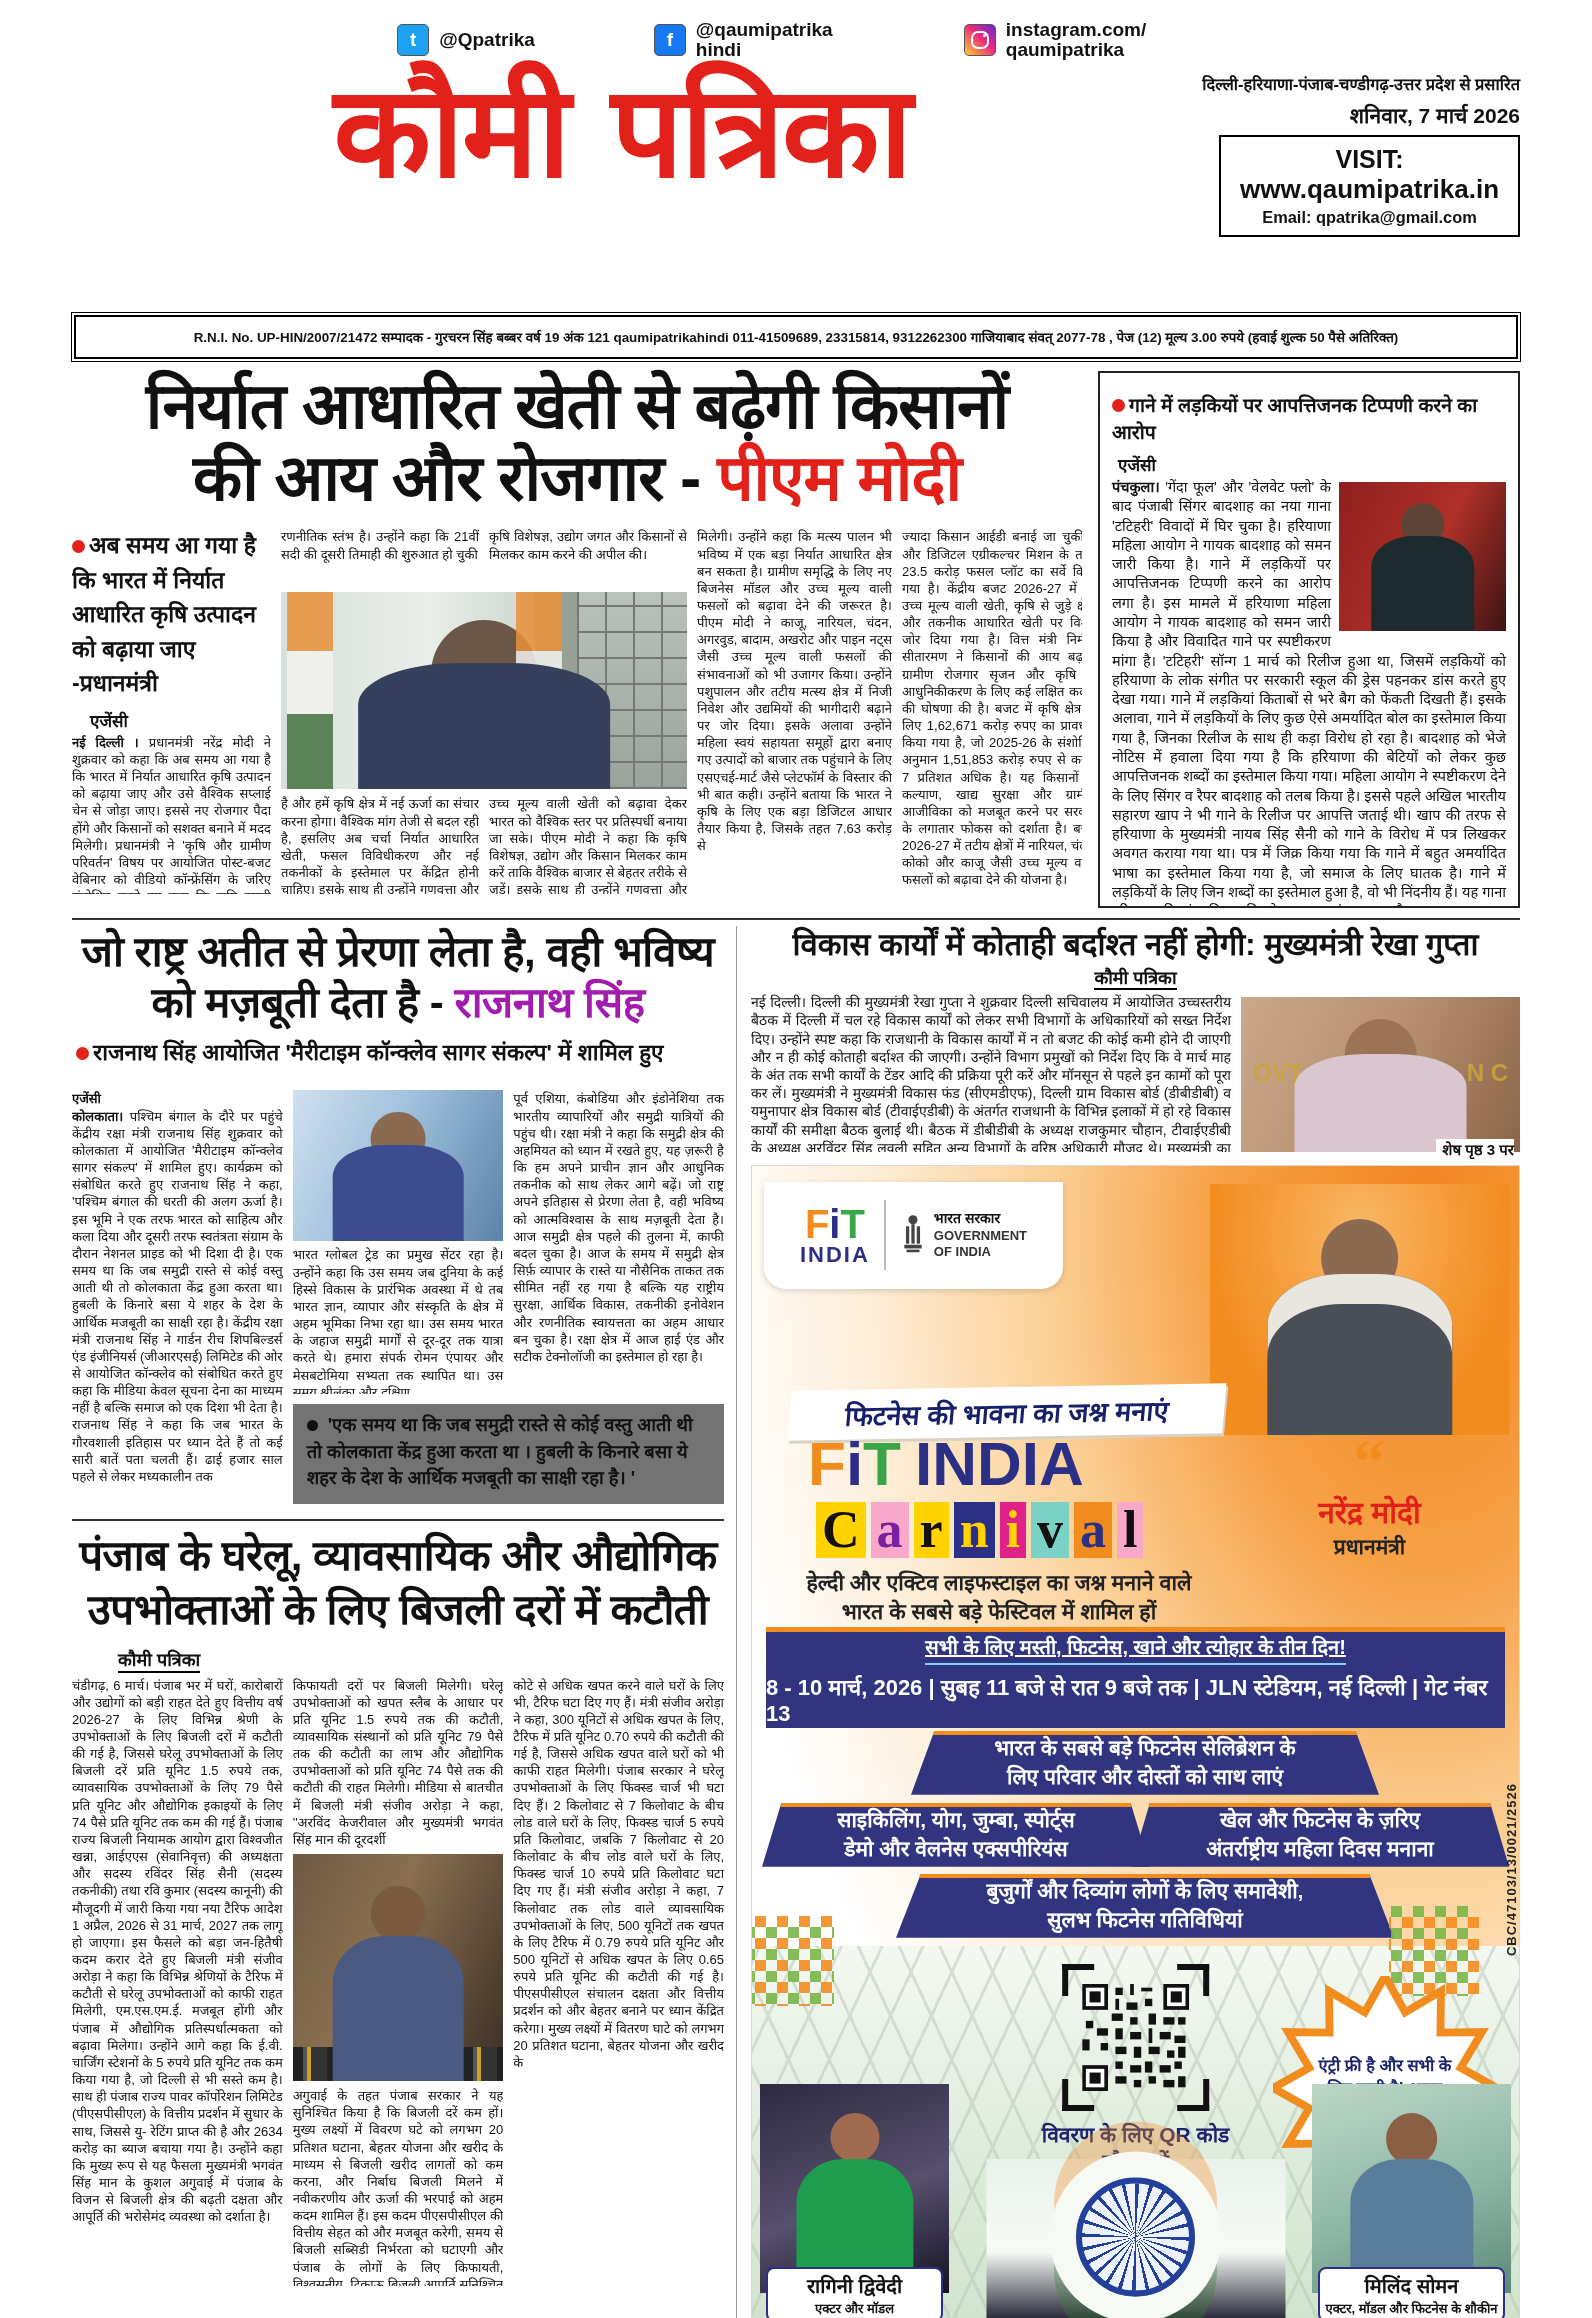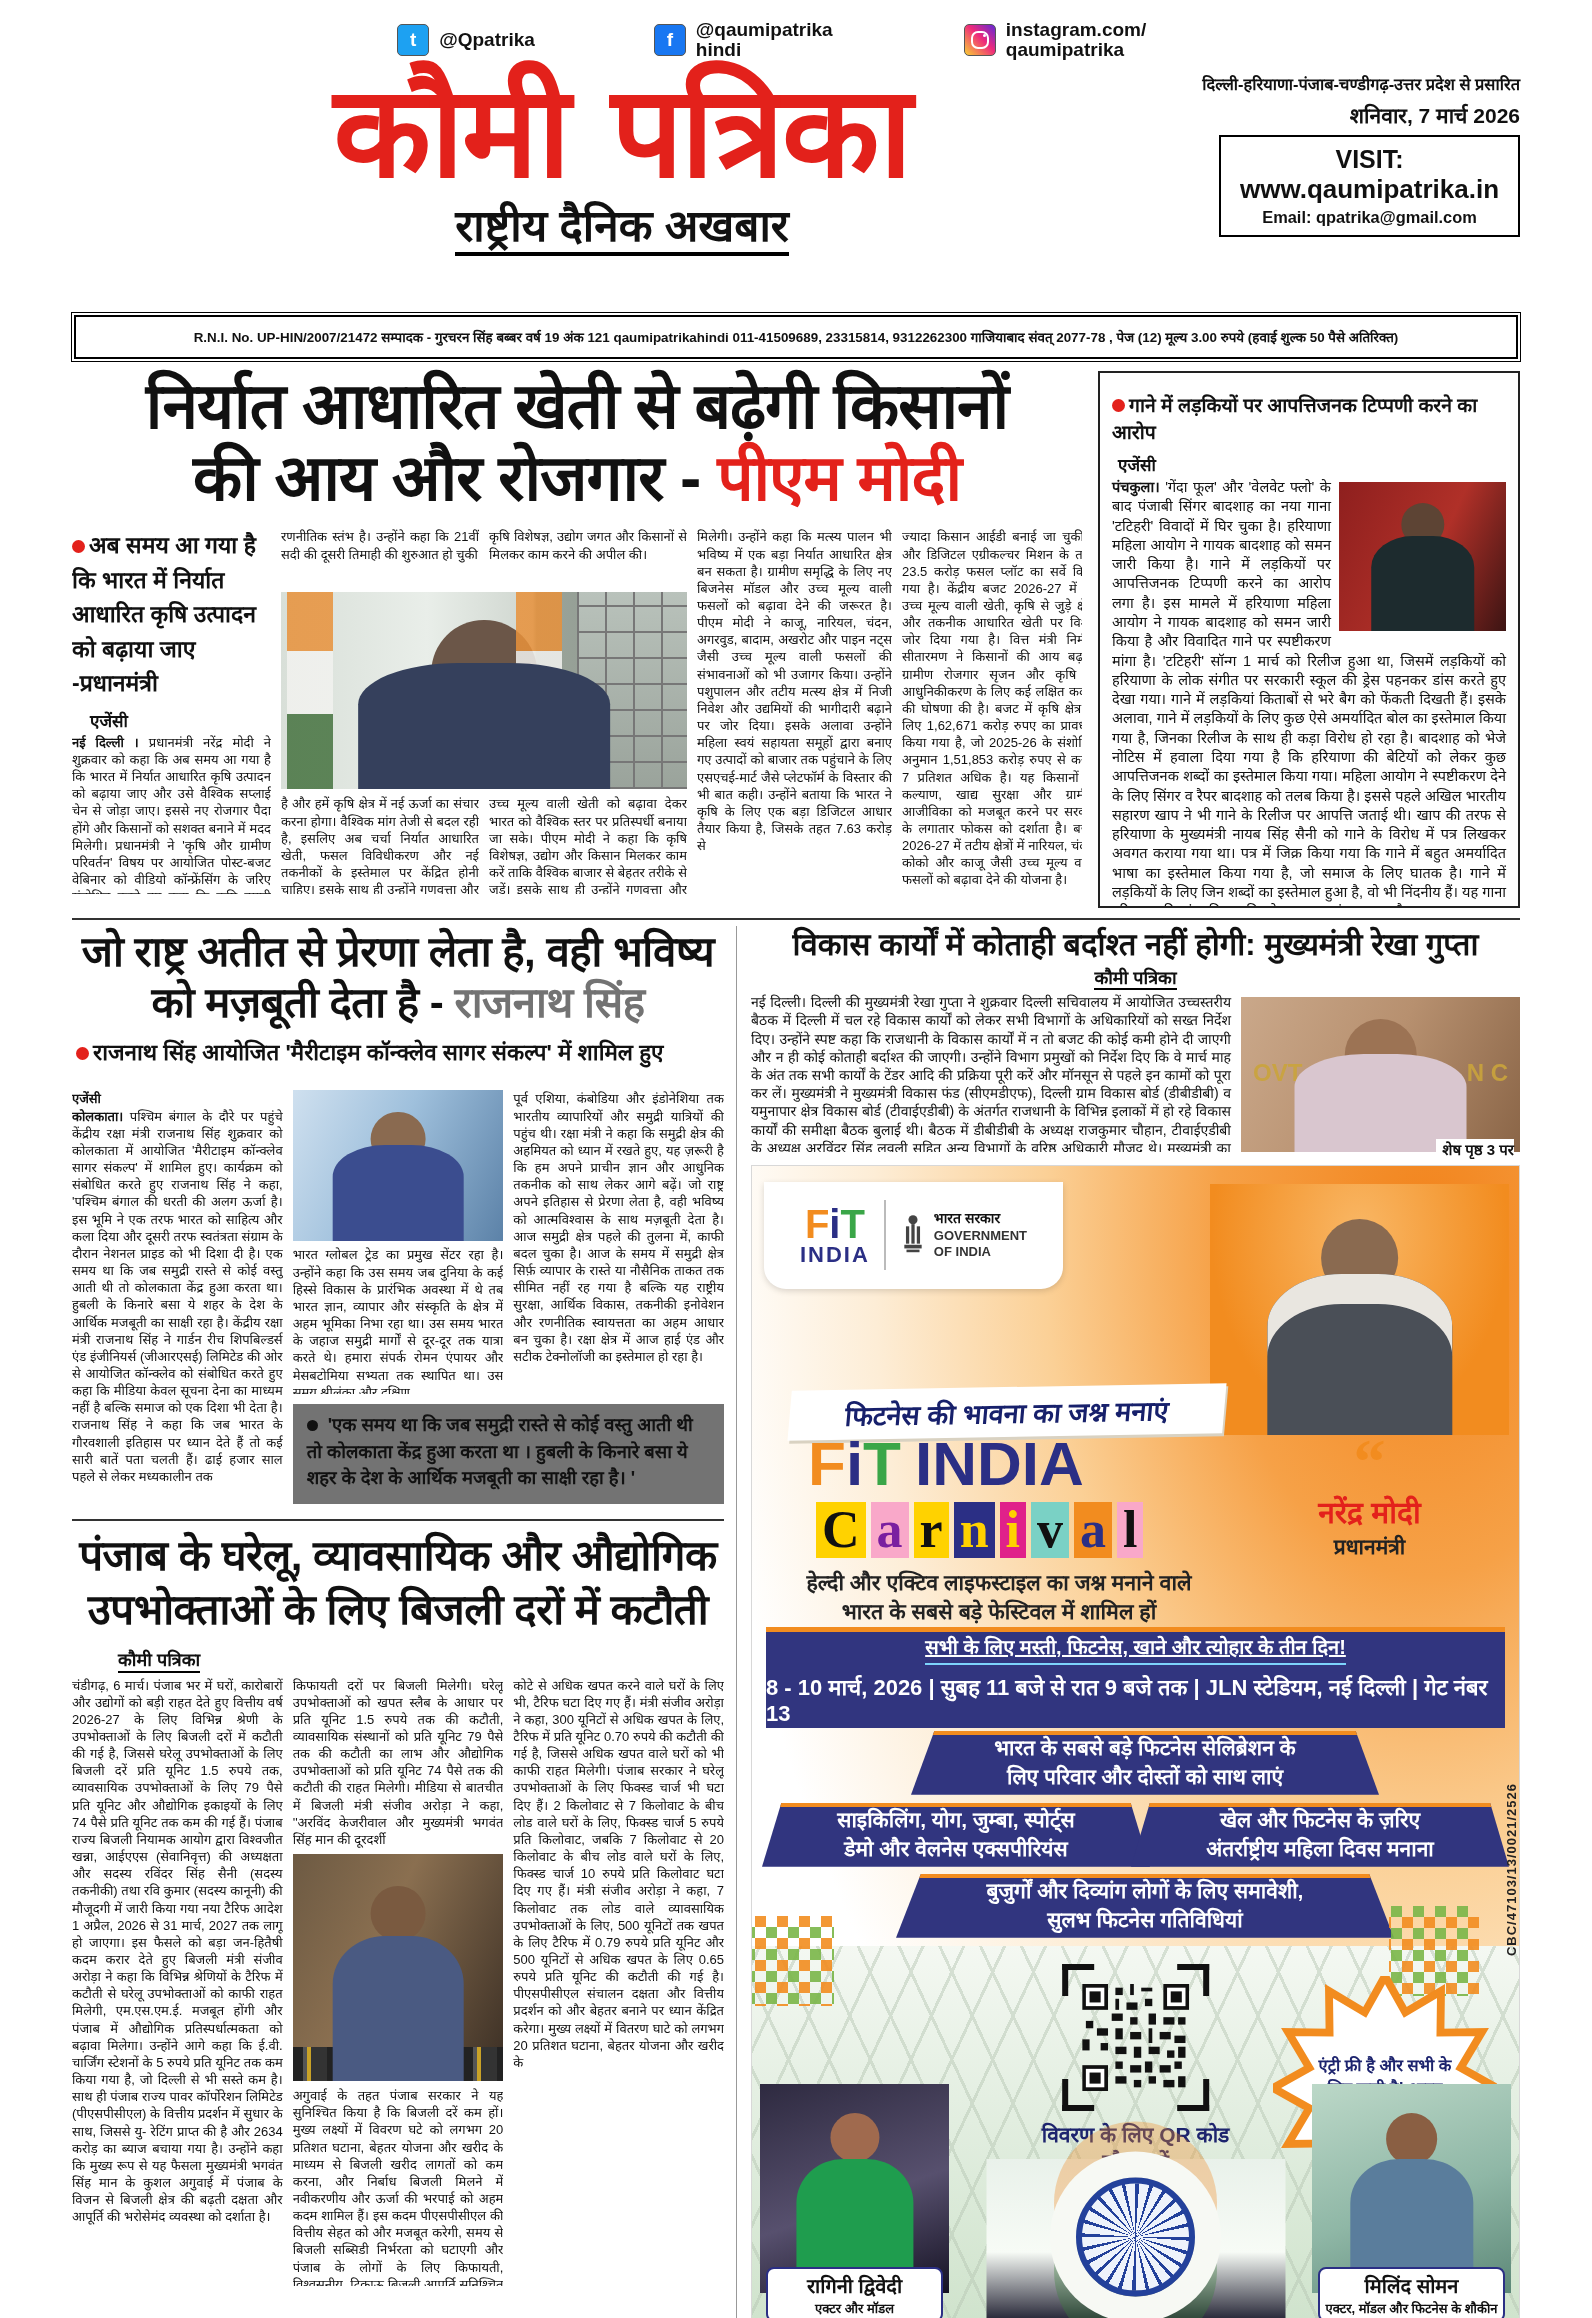--- a/index.html
+++ b/index.html
@@ -73,21 +73,21 @@
   .tat-body{font-size:14.5px;line-height:1.33;}
 
   
   .zoneB{display:flex;gap:14px;margin-top:10px;height:1403px;border-top:2px solid #333;padding-top:6px;}
   .zb-left{width:652px;display:flex;flex-direction:column;border-right:1px solid #999;padding-right:12px;}
   .zb-right{flex:1;display:flex;flex-direction:column;min-width:0;}
 
   
   .rajnath{height:585px;overflow:hidden;}
   .raj-h{font-size:42px;font-weight:900;line-height:1.22;text-align:center;letter-spacing:-0.5px;}
-  .raj-accent{color:#737373;text-align:right;}
+  .raj-accent{color:#a21caf;text-align:right;}
   .raj-sub{font-size:22.4px;font-weight:800;margin:8px 0 23px 4px;}
   .raj-cols{display:grid;grid-template-columns:1fr 1fr 1fr;gap:10px;grid-template-rows:304px 100px;margin-top:4px;}
   .raj-c1{grid-row:1/3;overflow:hidden;}
   .quotebox{grid-column:2/4;background:#737373;padding:8px 14px;font-size:18.4px;font-weight:800;line-height:1.42;overflow:hidden;}
   .qdot{display:inline-block;width:11px;height:11px;border-radius:50%;background:#111;margin-right:10px;}
 
   
   .punjab{border-top:2px solid #333;margin-top:8px;padding-top:8px;flex:1;overflow:hidden;}
   .pun-h{font-size:42px;font-weight:900;line-height:1.28;text-align:center;letter-spacing:-0.5px;}
   .pun-byline{font-weight:800;font-size:18px;margin:10px 0 2px 46px;display:inline-block;border-bottom:2px solid #000;}
@@ -194,21 +194,20 @@
     </div>
     <div class="soc">
       <span class="ic ic-ig"></span>
       <span style="max-width:189px;">instagram.com/ qaumipatrika</span>
     </div>
   </div>
 
   <div class="masthead">
     <div class="mh-left">
       <div class="mh-title">कौमी पत्रिका</div>
-      <div class="mh-sub">राष्ट्रीय दैनिक अखबार</div>
     </div>
     <div class="mh-right">
       <div class="mh-region">दिल्ली-हरियाणा-पंजाब-चण्डीगढ़-उत्तर प्रदेश से प्रसारित</div>
       <div class="mh-date">शनिवार, 7 मार्च 2026</div>
       <div class="visit-box">
         <div class="v1">VISIT:</div>
         <div class="v2">www.qaumipatrika.in</div>
         <div class="v3">Email: qpatrika@gmail.com</div>
       </div>
     </div>

